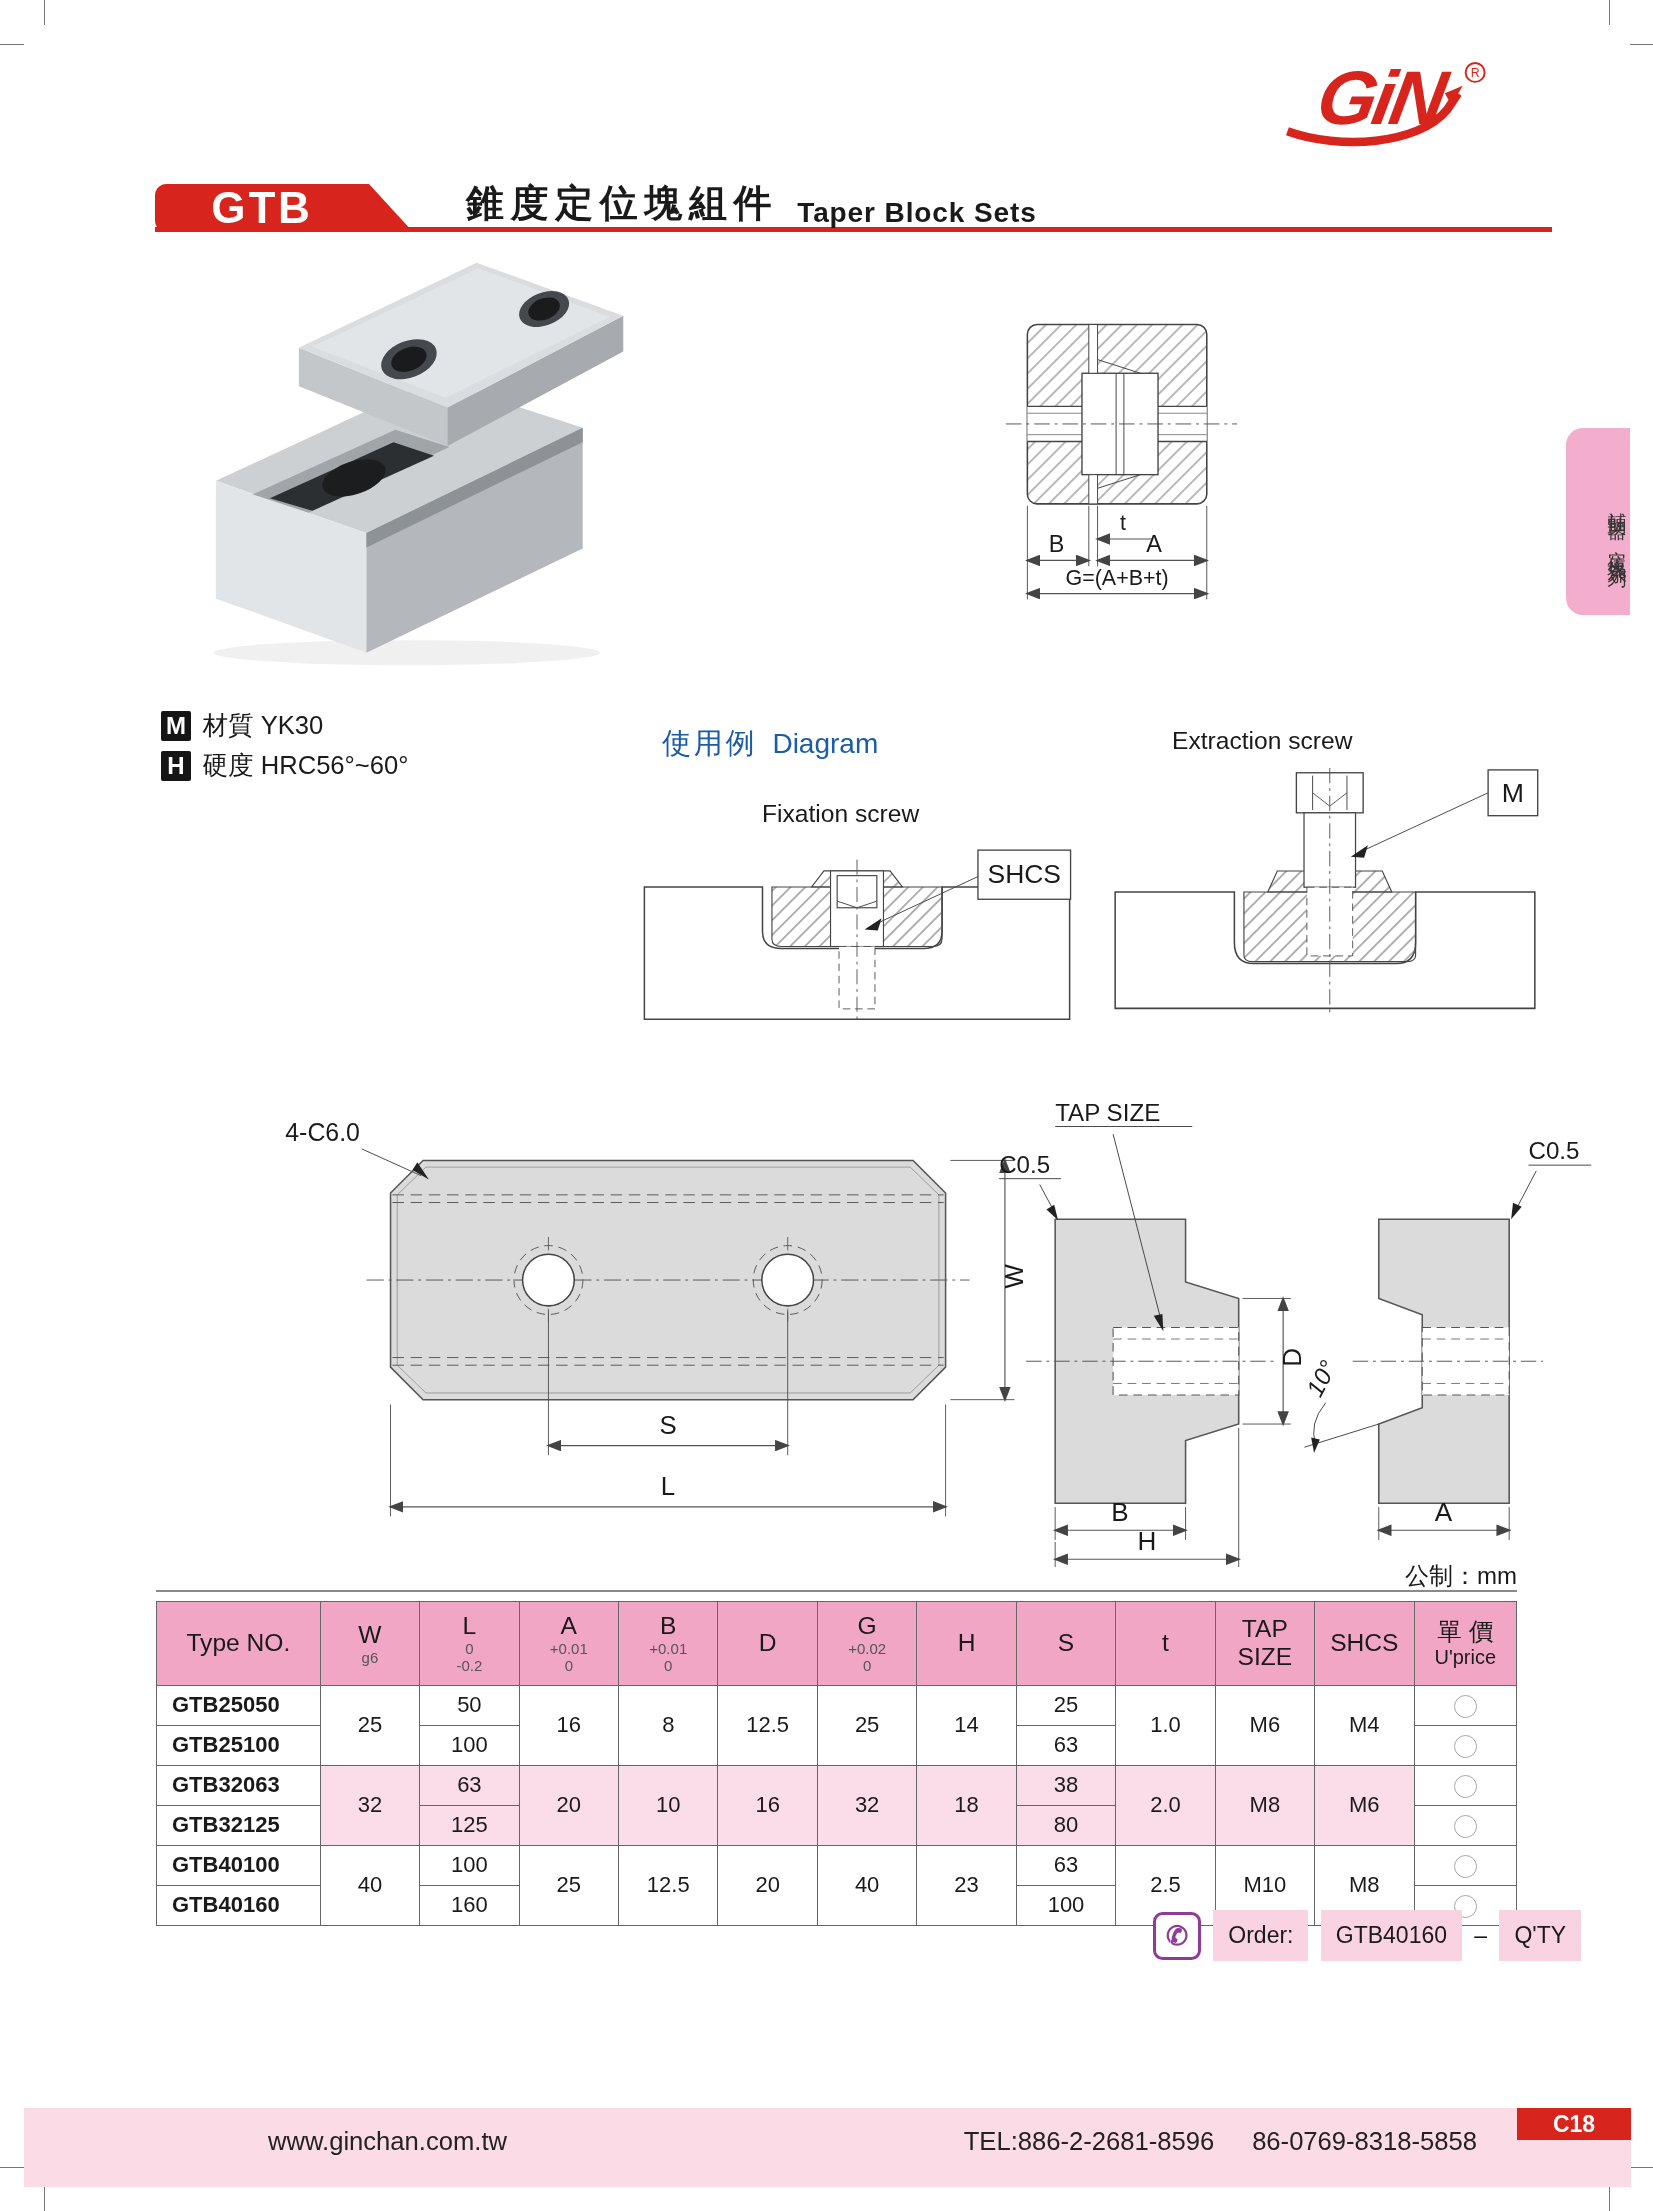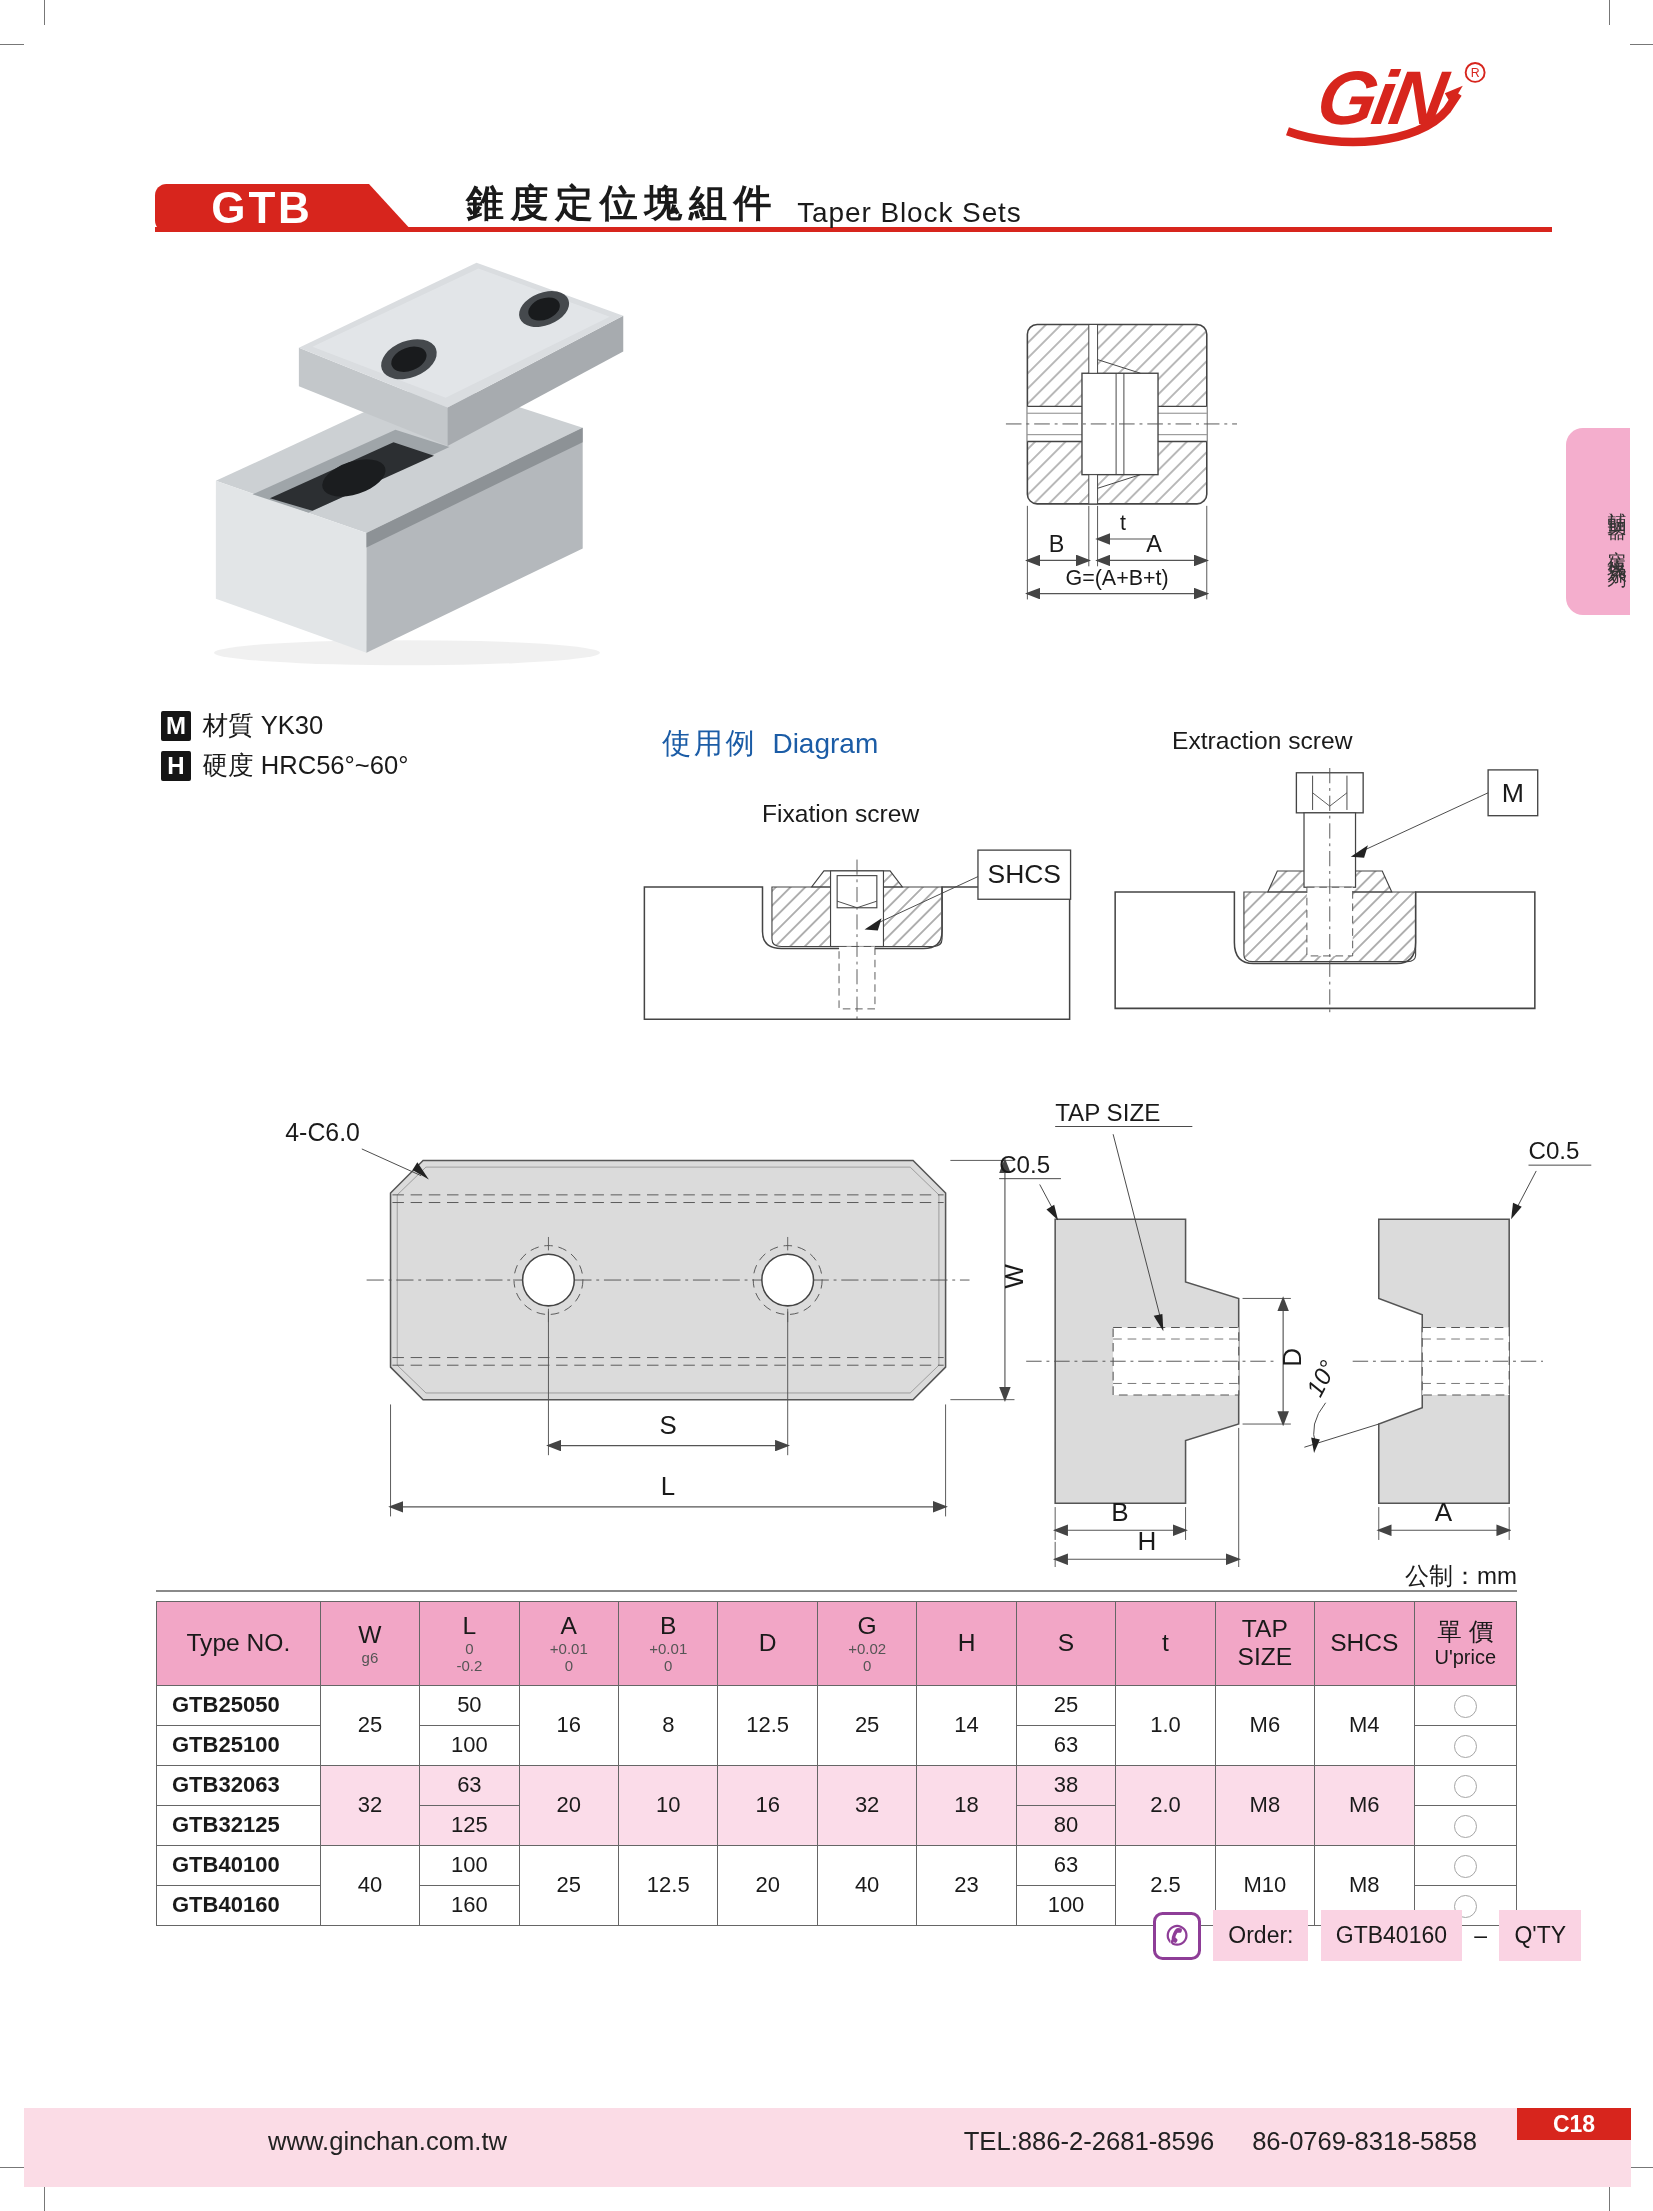--- a/index.html
+++ b/index.html
@@ -10,21 +10,21 @@
   .crop{position:absolute;background:#777;}
   
   .badge{position:absolute;left:155px;top:184px;width:214px;height:48px;background:var(--accent_red);
          border-radius:11.4px 0 0 11.4px;display:flex;align-items:center;justify-content:center;}
   .badge-slant{position:absolute;left:369px;top:184px;width:44px;height:48px;background:var(--accent_red);
          clip-path:polygon(0 0,100% 100%,0 100%);}
   .badge-text{color:#fff;font-size:44px;font-weight:bold;letter-spacing:2.8px;}
   .red-line{position:absolute;left:155px;top:227px;width:1397px;height:4.7px;background:var(--accent_red);}
   .title-row{position:absolute;left:466px;top:182px;height:47px;display:flex;align-items:flex-end;gap:19px;}
   .title-zh{font-size:38px;font-weight:600;letter-spacing:6.6px;color:#1a1a1a;}
-  .title-en{font-size:28px;font-weight:normal;color:#1a1a1a;letter-spacing:0.9px;}
+  .title-en{font-size:28px;font-weight:bold;color:#1a1a1a;letter-spacing:0.9px;}
   
   .spec-line{position:absolute;display:flex;align-items:center;gap:11.4px;font-size:25.6px;color:#1a1a1a;}
   .spec-badge{width:30px;height:30px;background:#151515;color:#fff;font-weight:bold;font-size:24px;
               display:flex;align-items:center;justify-content:center;border-radius:1.9px;}
   
   .usage-title{position:absolute;left:662px;top:724px;display:flex;gap:15px;align-items:baseline;color:var(--diagram_blue);}
   .usage-zh{font-size:29px;font-weight:normal;letter-spacing:2.8px;}
   .usage-en{font-size:28px;}
   .screw-label{position:absolute;font-size:24.6px;color:#1a1a1a;}
   

